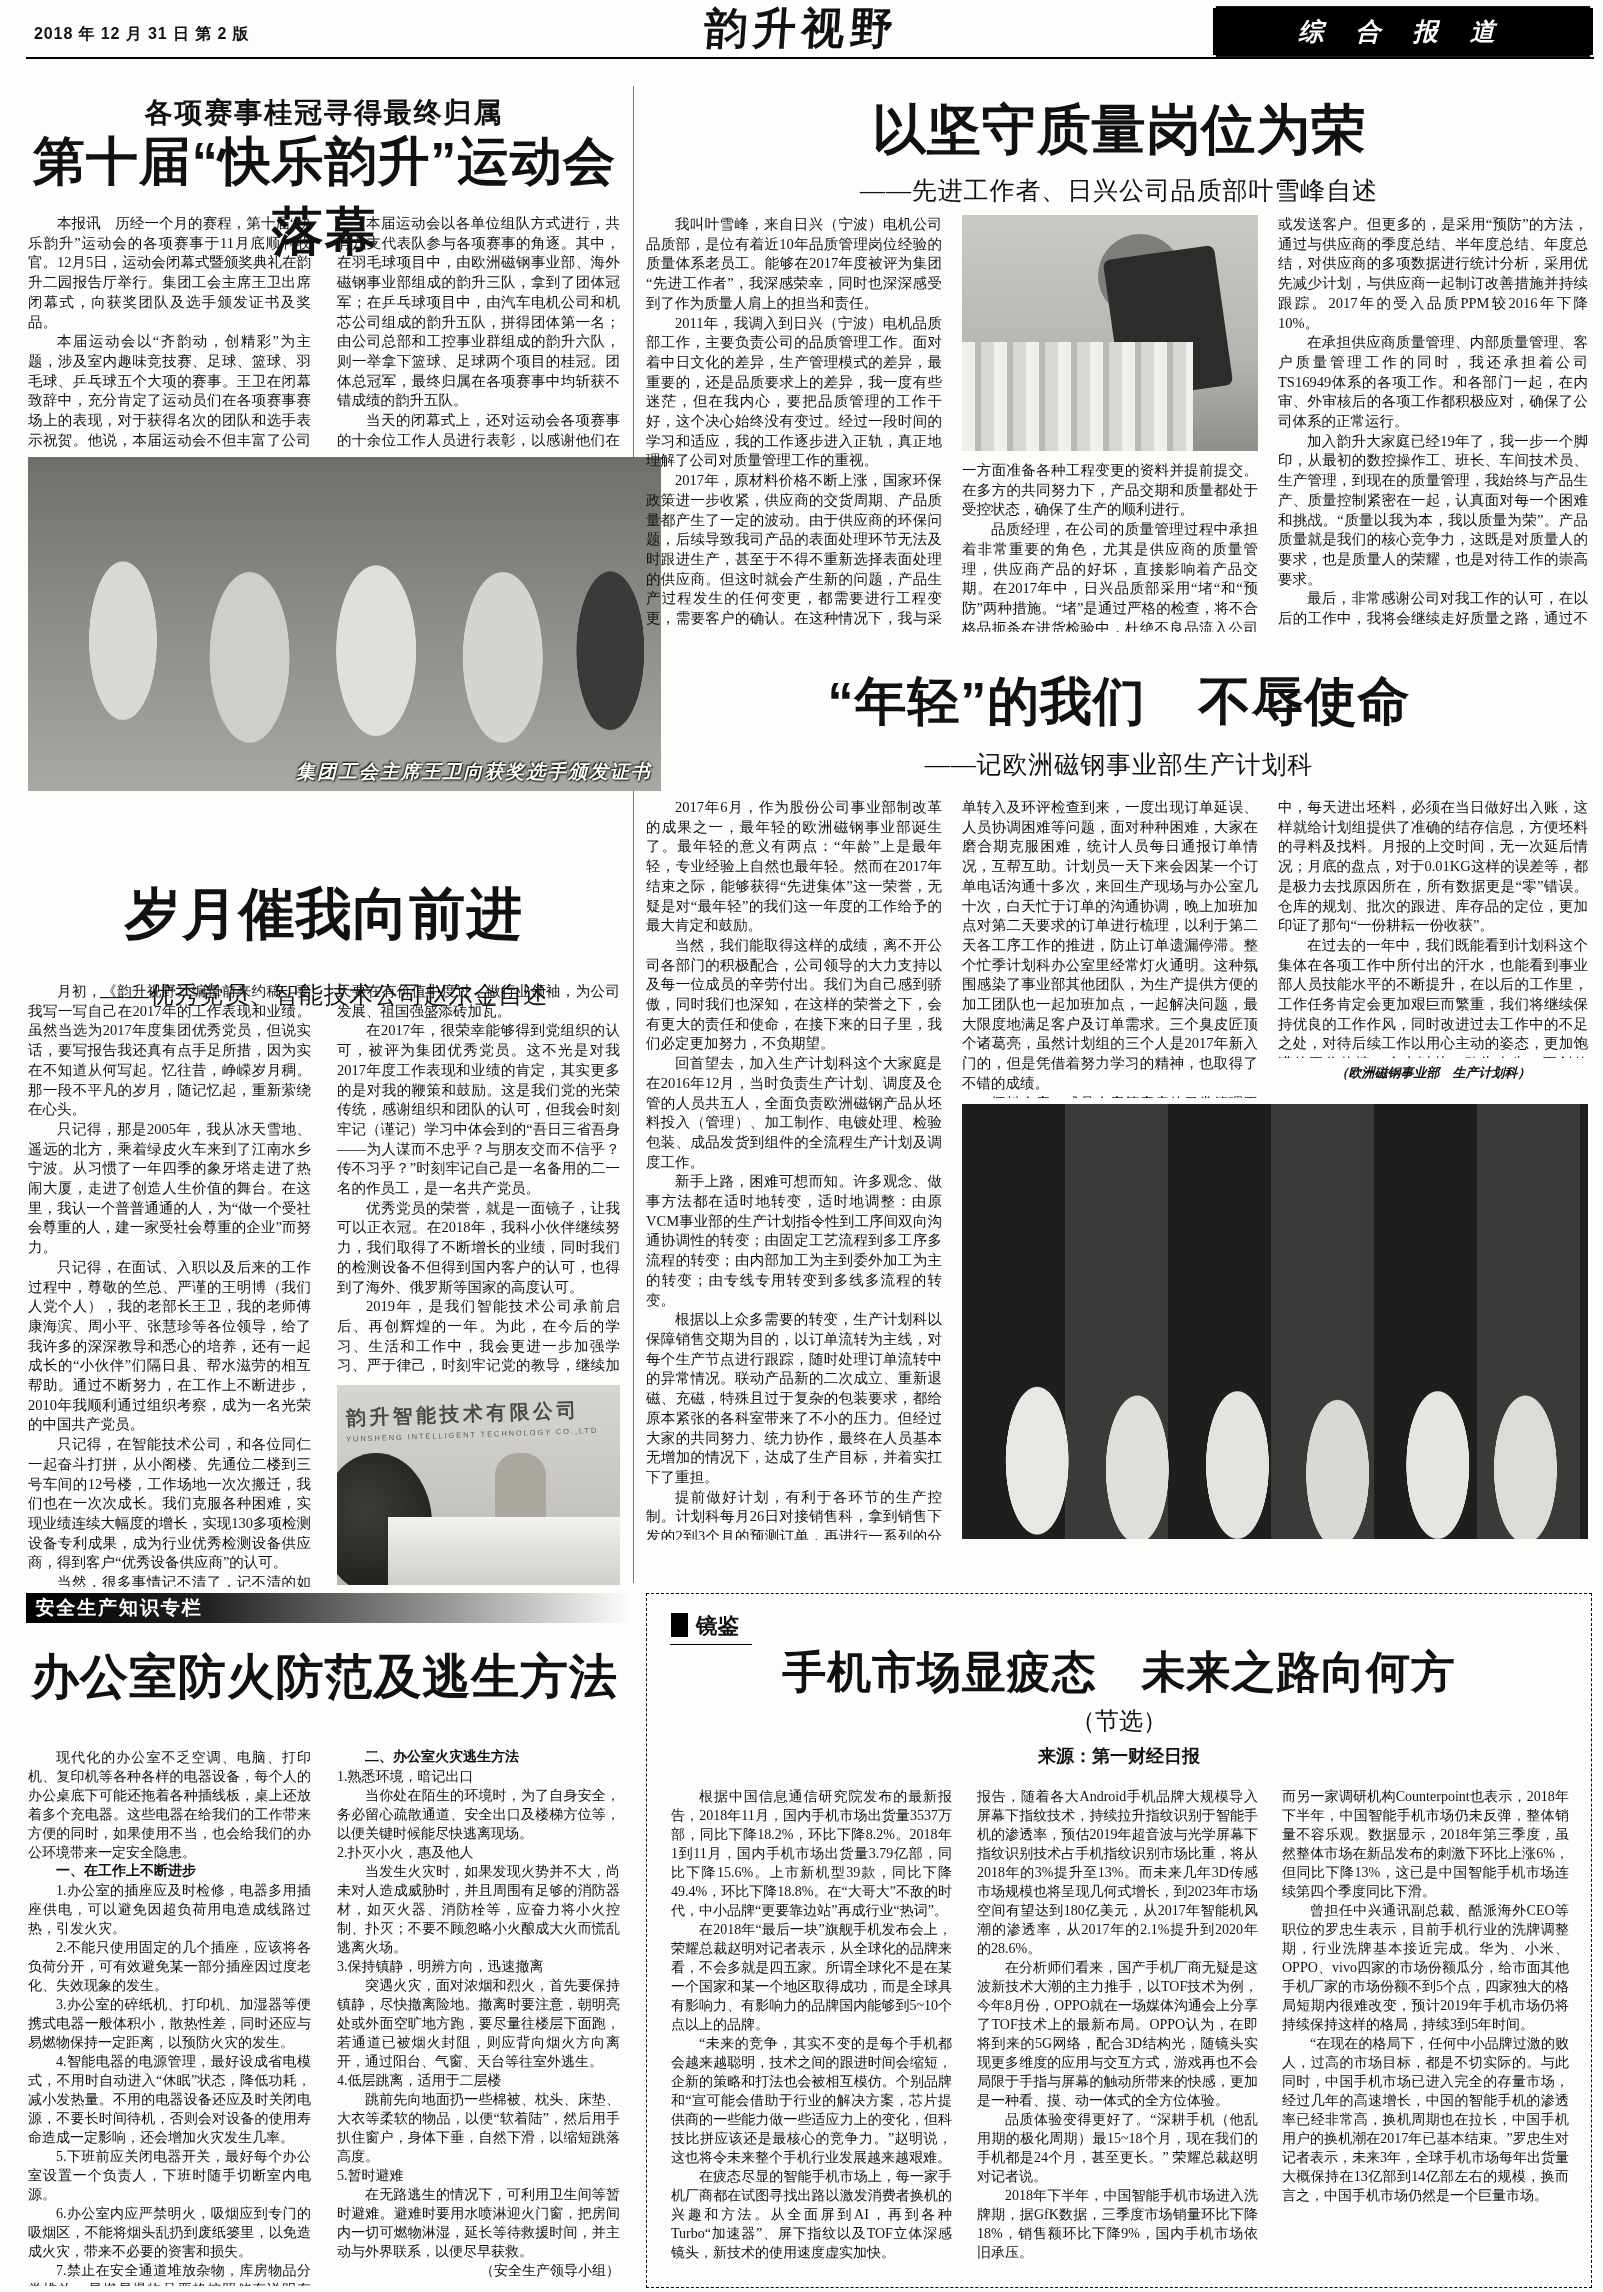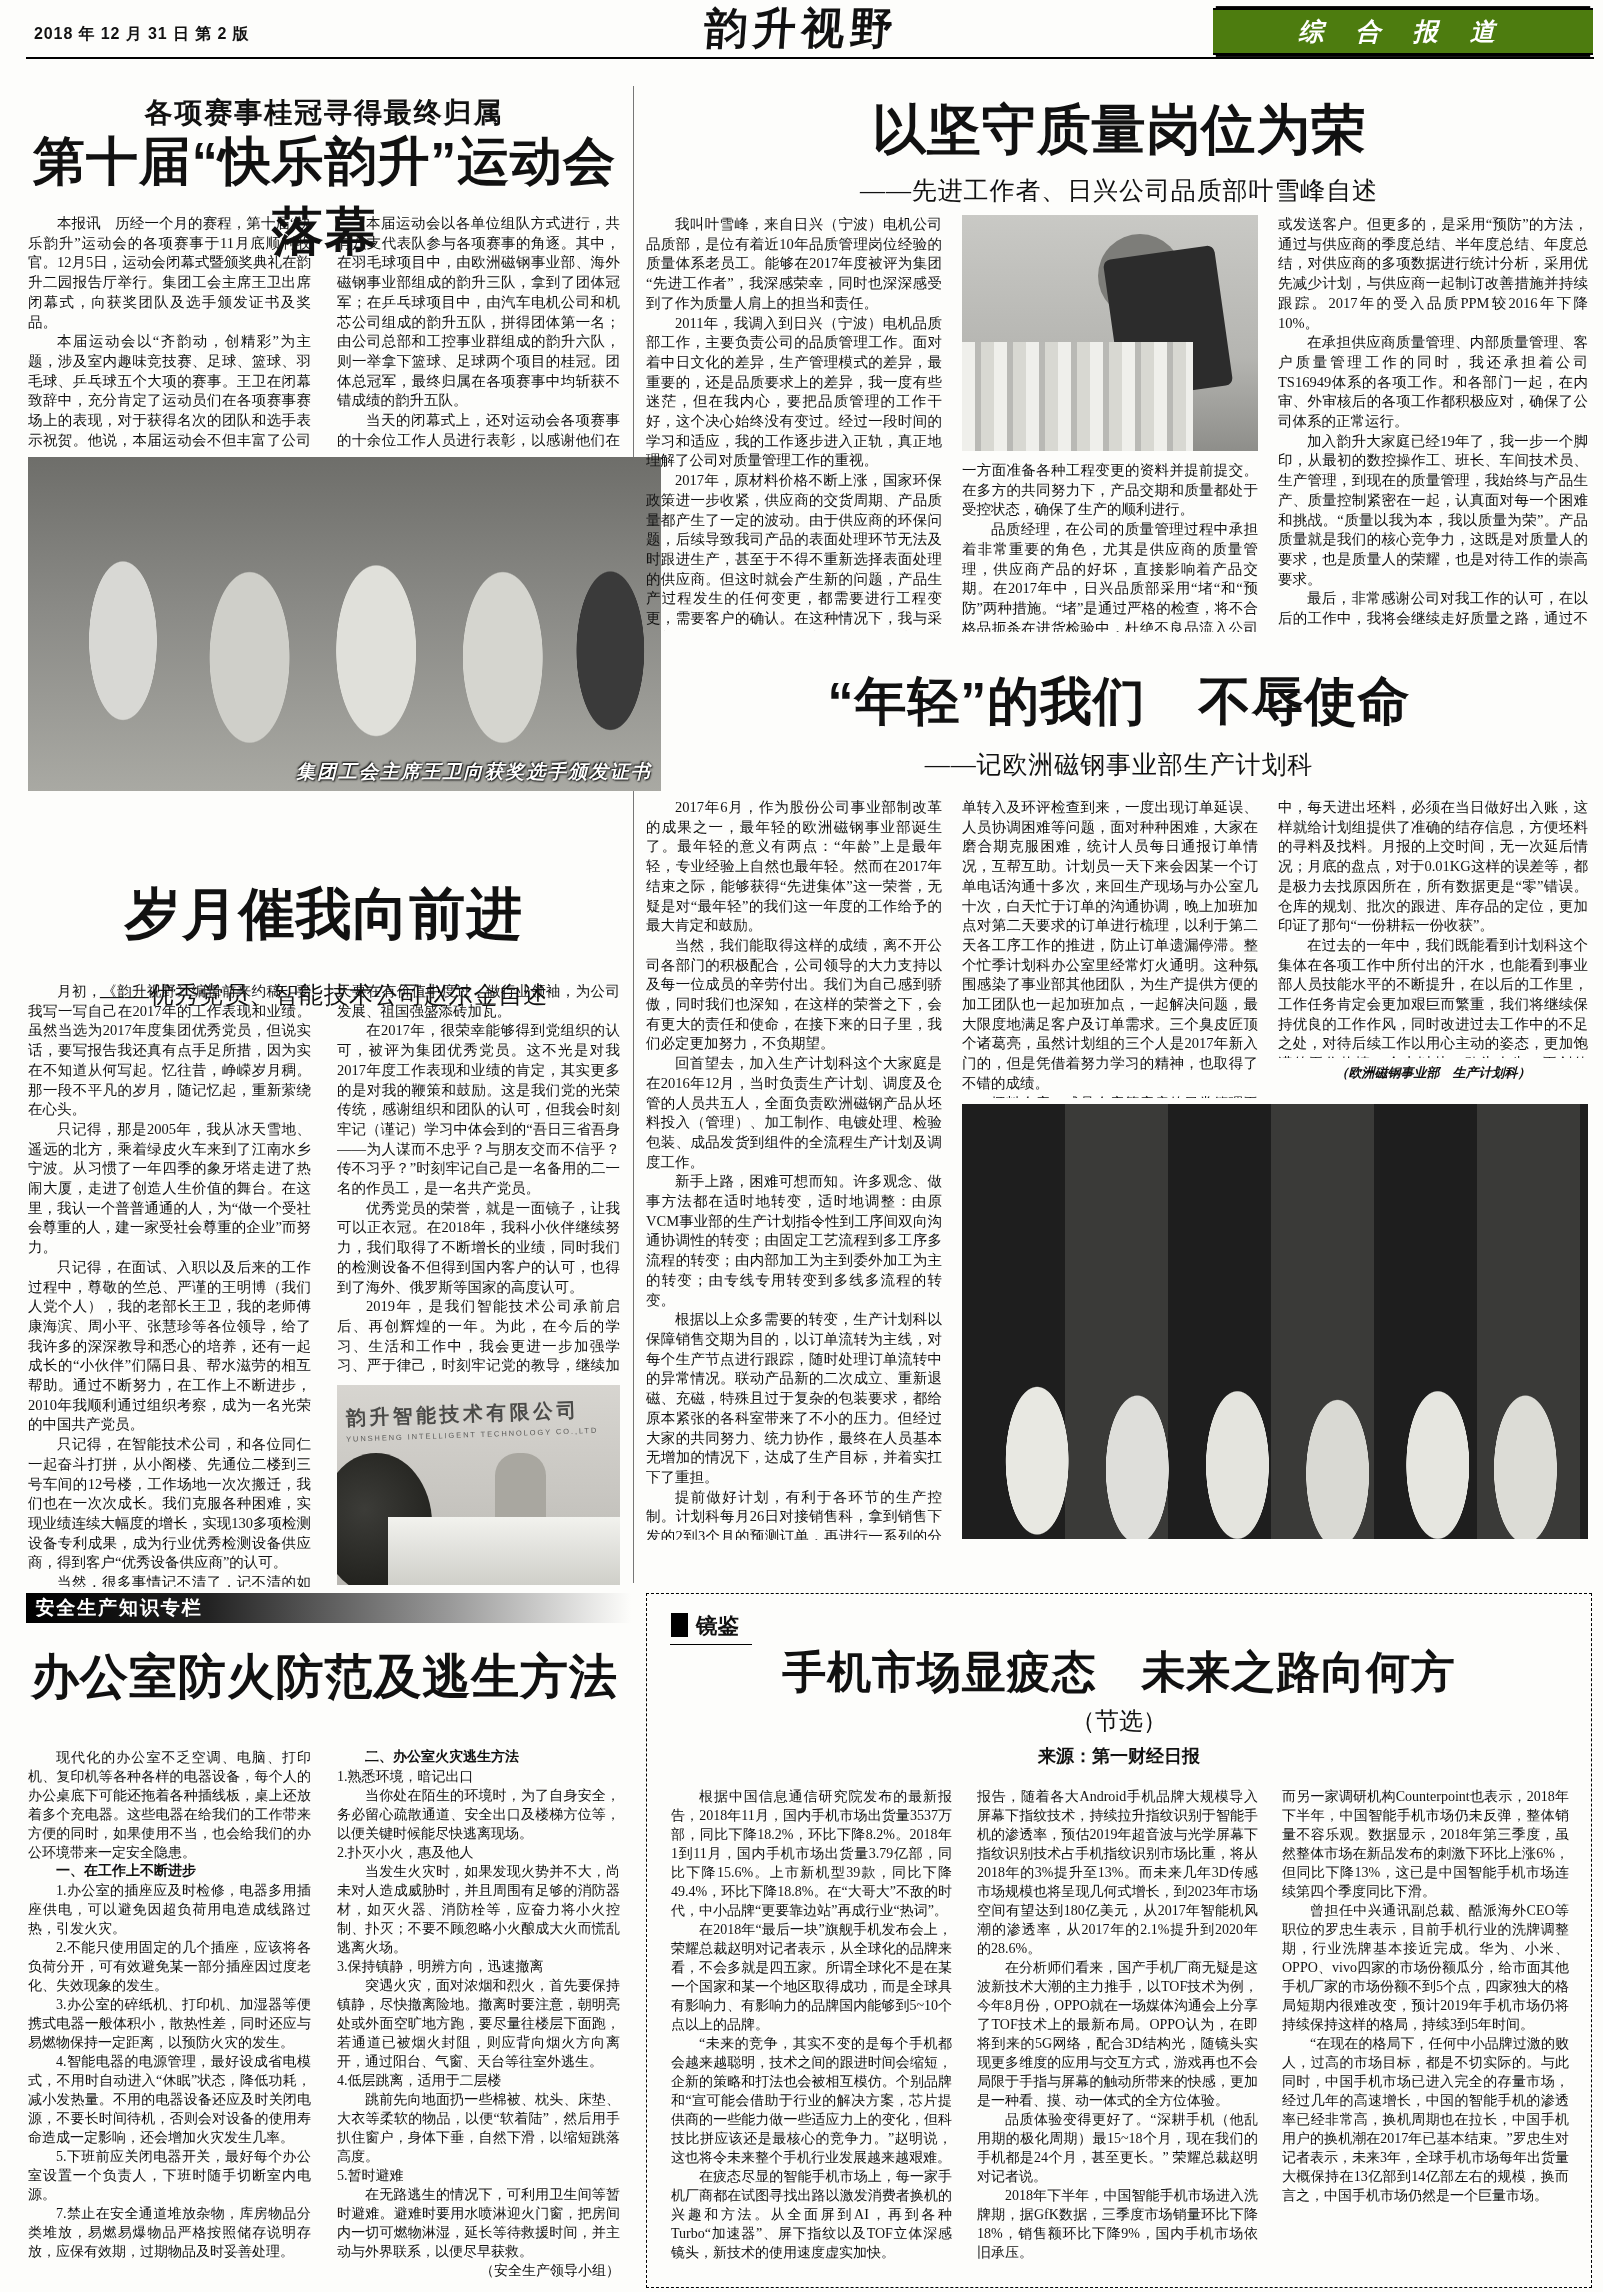--- a/index.html
+++ b/index.html
@@ -3,21 +3,21 @@
 <meta charset="utf-8">
 <style>
   html,body{margin:0;padding:0;background:#e8e8e4;}
   #page{position:relative;width:1603px;height:2293px;background:#fdfdfb;margin:0 auto;
         font-family:"Liberation Serif","DejaVu Serif",serif;color:#111;overflow:hidden;}
   .abs{position:absolute;}
   
   #dateline{left:34px;top:24px;font-size:16px;font-weight:bold;font-family:"Liberation Sans",sans-serif;letter-spacing:0.9px;}
   #masthead{left:0;right:0;top:0px;text-align:center;font-size:43px;font-weight:900;
             font-family:"DejaVu Serif",serif;letter-spacing:5.6px;transform:skewX(-4deg);}
-  #sectionbox{left:1213px;top:7.5px;width:380px;height:43px;background:#4d7c0f;color:#fff;
+  #sectionbox{left:1213px;top:7.5px;width:380px;height:43px;background:#000000;color:#fff;
               display:flex;align-items:center;justify-content:center;font-size:25px;font-weight:bold;
               font-style:italic;letter-spacing:13px;border-top:2.8px double #000;border-bottom:2.8px double #000;
               box-shadow:0 -4.7px 0 -2.8px #000, 0 4.7px 0 -2.8px #000;}
   .hrule{height:1.9px;background:#000;}
   .vrule{width:0.9px;background:#777;}
   
   .kicker{font-size:28px;font-weight:bold;text-align:center;letter-spacing:1.9px;}
   .head-xl{font-family:"Liberation Sans",sans-serif;font-weight:900;text-align:center;letter-spacing:0.9px;}
   .subhead{font-size:25px;text-align:center;letter-spacing:0.9px;}
   
@@ -176,20 +176,21 @@
   </div>
   <div class="abs head-xl" style="left:17px;top:1645px;width:615px;font-size:48px;">办公室防火防范及逃生方法</div>
   <div class="abs col" style="left:28px;top:1748px;width:283px;height:538px;font-size:14px;line-height:19px;">
       <p>现代化的办公室不乏空调、电脑、打印机、复印机等各种各样的电器设备，每个人的办公桌底下可能还拖着各种插线板，桌上还放着多个充电器。这些电器在给我们的工作带来方便的同时，如果使用不当，也会给我们的办公环境带来一定安全隐患。</p>
       <p class="hline">一、在工作上不断进步</p>
       <p>1.办公室的插座应及时检修，电器多用插座供电，可以避免因超负荷用电造成线路过热，引发火灾。</p>
       <p>2.不能只使用固定的几个插座，应该将各负荷分开，可有效避免某一部分插座因过度老化、失效现象的发生。</p>
       <p>3.办公室的碎纸机、打印机、加湿器等便携式电器一般体积小，散热性差，同时还应与易燃物保持一定距离，以预防火灾的发生。</p>
       <p>4.智能电器的电源管理，最好设成省电模式，不用时自动进入“休眠”状态，降低功耗，减小发热量。不用的电器设备还应及时关闭电源，不要长时间待机，否则会对设备的使用寿命造成一定影响，还会增加火灾发生几率。</p>
       <p>5.下班前应关闭电器开关，最好每个办公室设置一个负责人，下班时随手切断室内电源。</p>
+      <p>6.办公室内应严禁明火，吸烟应到专门的吸烟区，不能将烟头乱扔到废纸篓里，以免造成火灾，带来不必要的资害和损失。</p>
       <p>7.禁止在安全通道堆放杂物，库房物品分类堆放，易燃易爆物品严格按照储存说明存放，应保有效期，过期物品及时妥善处理。</p>
     </div>
   <div class="abs col" style="left:337px;top:1748px;width:283px;height:538px;font-size:14px;line-height:19px;">
       <p class="hline">二、办公室火灾逃生方法</p>
       <p class="noind">1.熟悉环境，暗记出口</p>
       <p>当你处在陌生的环境时，为了自身安全，务必留心疏散通道、安全出口及楼梯方位等，以便关键时候能尽快逃离现场。</p>
       <p class="noind">2.扑灭小火，惠及他人</p>
       <p>当发生火灾时，如果发现火势并不大，尚未对人造成威胁时，并且周围有足够的消防器材，如灭火器、消防栓等，应奋力将小火控制、扑灭；不要不顾忽略小火酿成大火而慌乱逃离火场。</p>
       <p class="noind">3.保持镇静，明辨方向，迅速撤离</p>
       <p>突遇火灾，面对浓烟和烈火，首先要保持镇静，尽快撤离险地。撤离时要注意，朝明亮处或外面空旷地方跑，要尽量往楼层下面跑，若通道已被烟火封阻，则应背向烟火方向离开，通过阳台、气窗、天台等往室外逃生。</p>

